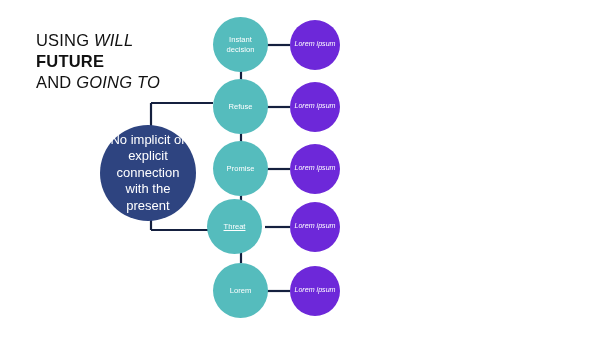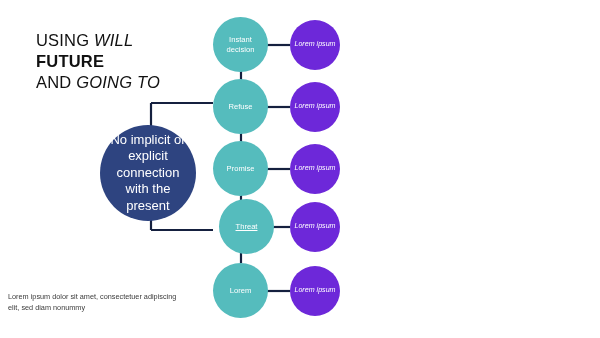--- a/index.html
+++ b/index.html
@@ -139,21 +139,21 @@
 
   <div class="circle c-teal" style="left:213px; top:17px;">
     <div class="lbl">Instant decision</div>
   </div>
   <div class="circle c-teal" style="left:213px; top:79px;">
     <div class="lbl">Refuse</div>
   </div>
   <div class="circle c-teal" style="left:213px; top:141px;">
     <div class="lbl">Promise</div>
   </div>
-  <div class="circle c-teal" style="left:219px; top:199px;text-decoration:underline;">
+  <div class="circle c-teal" style="left:207px; top:199px;text-decoration:underline;">
     <div class="lbl">Threat</div>
   </div>
   <div class="circle c-teal" style="left:213px; top:263px;">
     <div class="lbl">Lorem</div>
   </div>
 
   <div class="circle c-green" style="left:290px; top:20px;">
     <div class="lbl">Lorem ipsum</div>
   </div>
   <div class="circle c-green" style="left:290px; top:82px;">
@@ -162,15 +162,14 @@
   <div class="circle c-green" style="left:290px; top:144px;">
     <div class="lbl">Lorem ipsum</div>
   </div>
   <div class="circle c-green" style="left:290px; top:202px;">
     <div class="lbl">Lorem ipsum</div>
   </div>
   <div class="circle c-green" style="left:290px; top:266px;">
     <div class="lbl">Lorem ipsum</div>
   </div>
 
-  <div class="caption">Lorem ipsum dolor sit amet, consectetuer adipiscing elit, sed diam nonummy</div>
 
 </div>
 
 </body></html>

